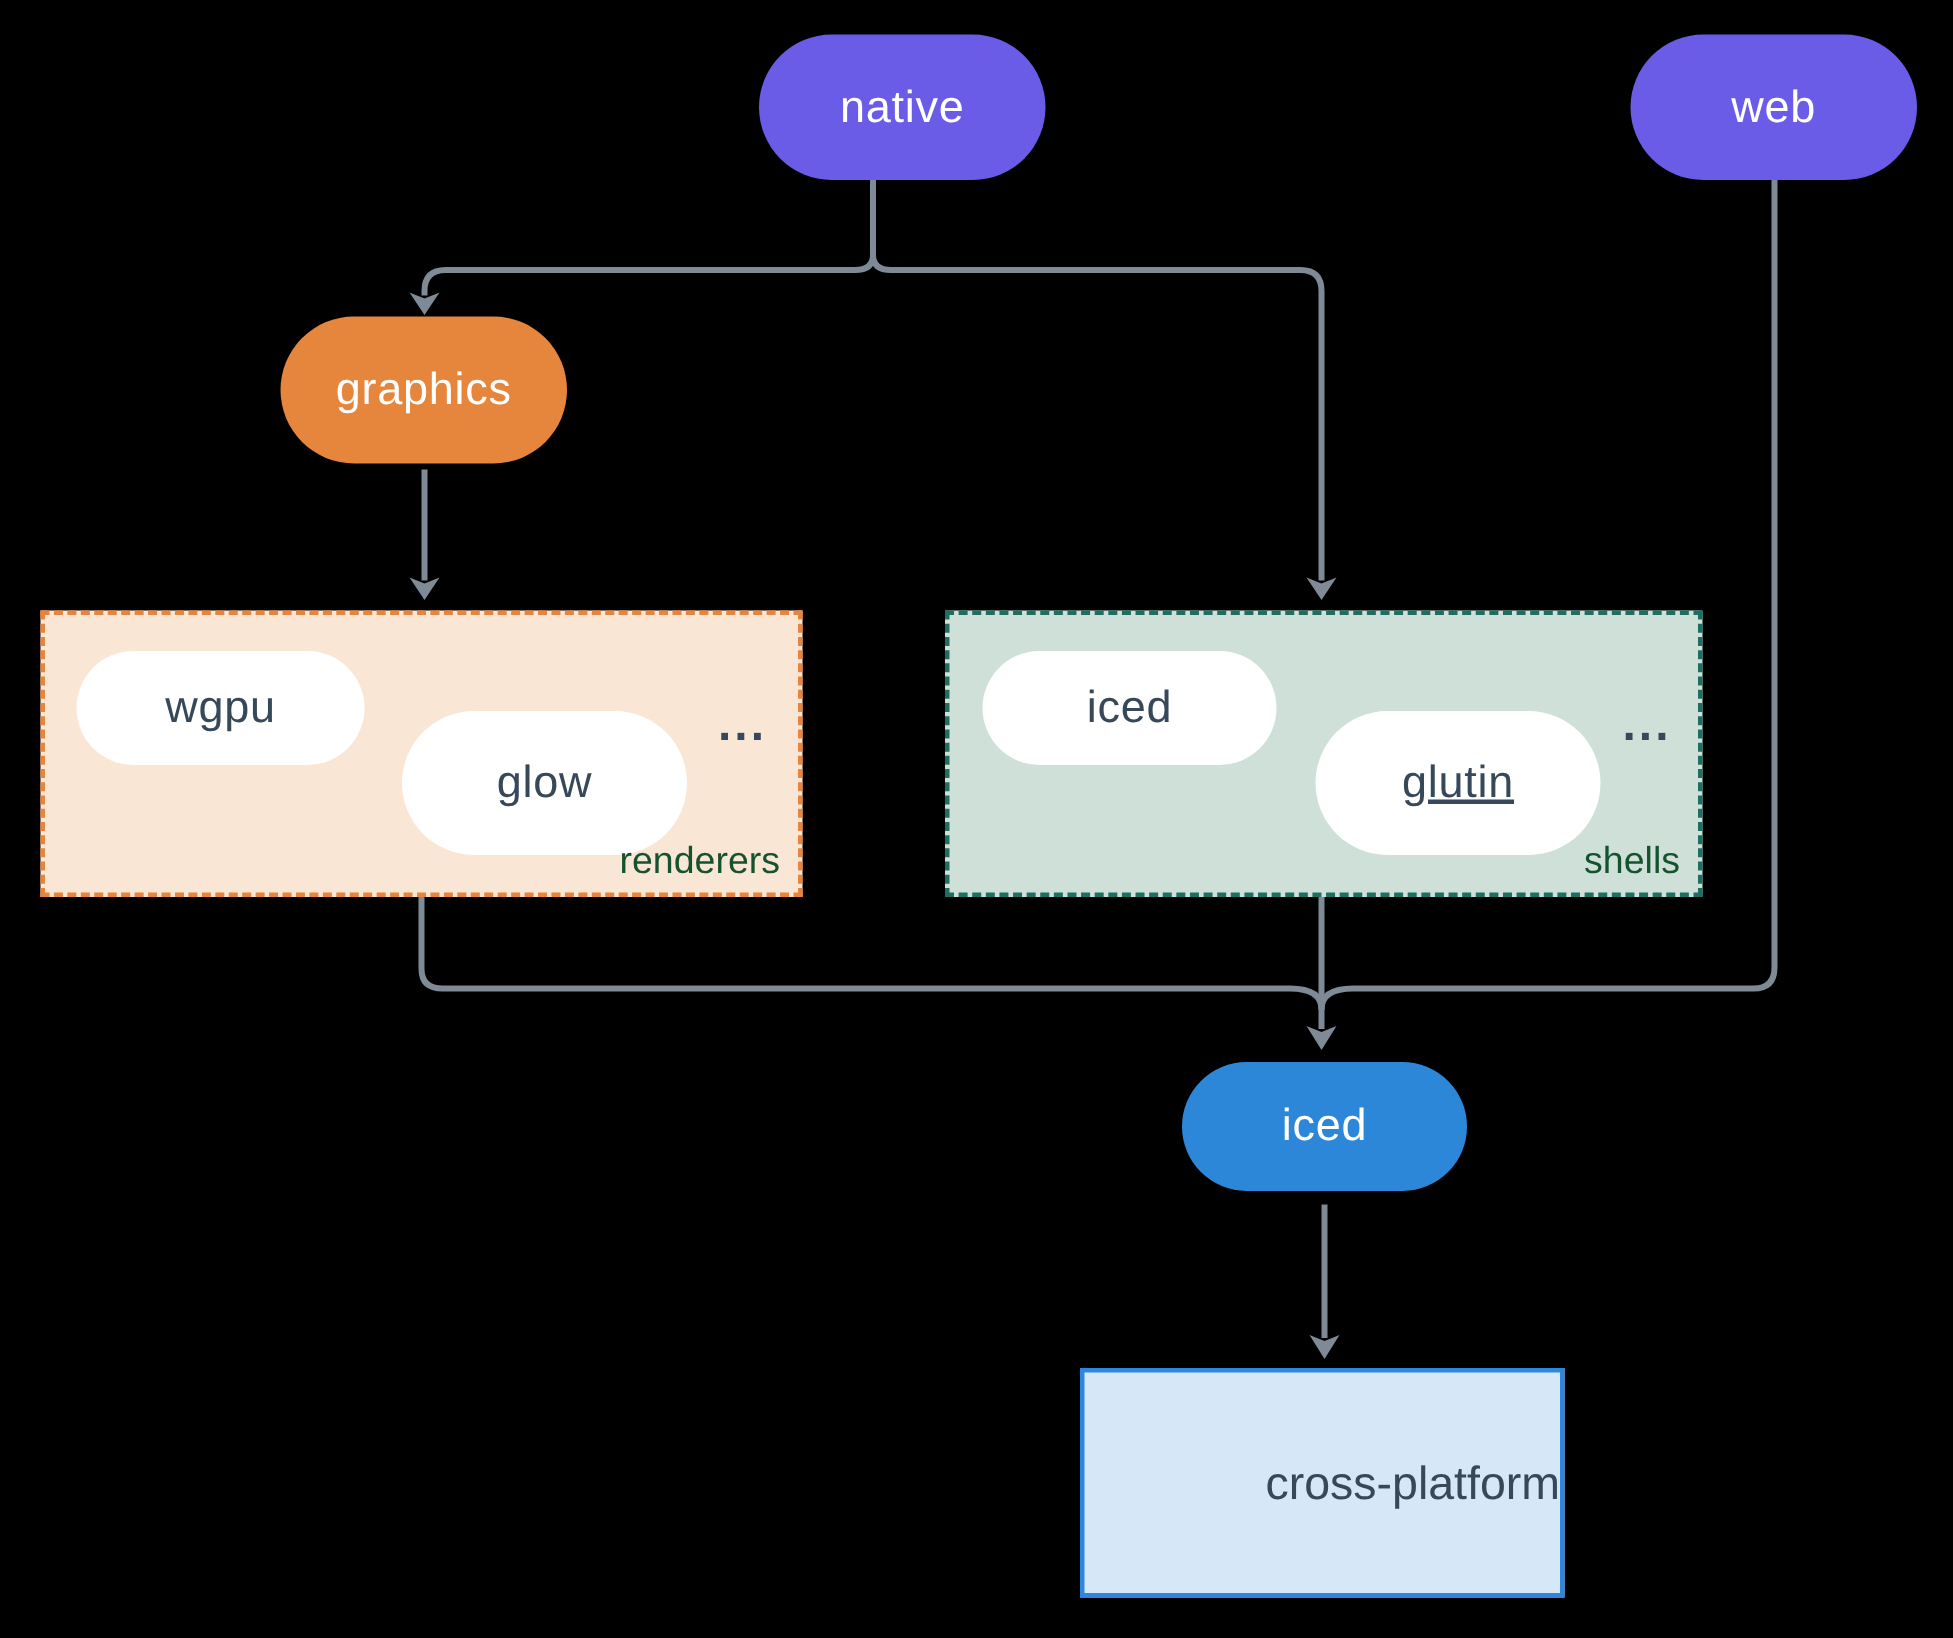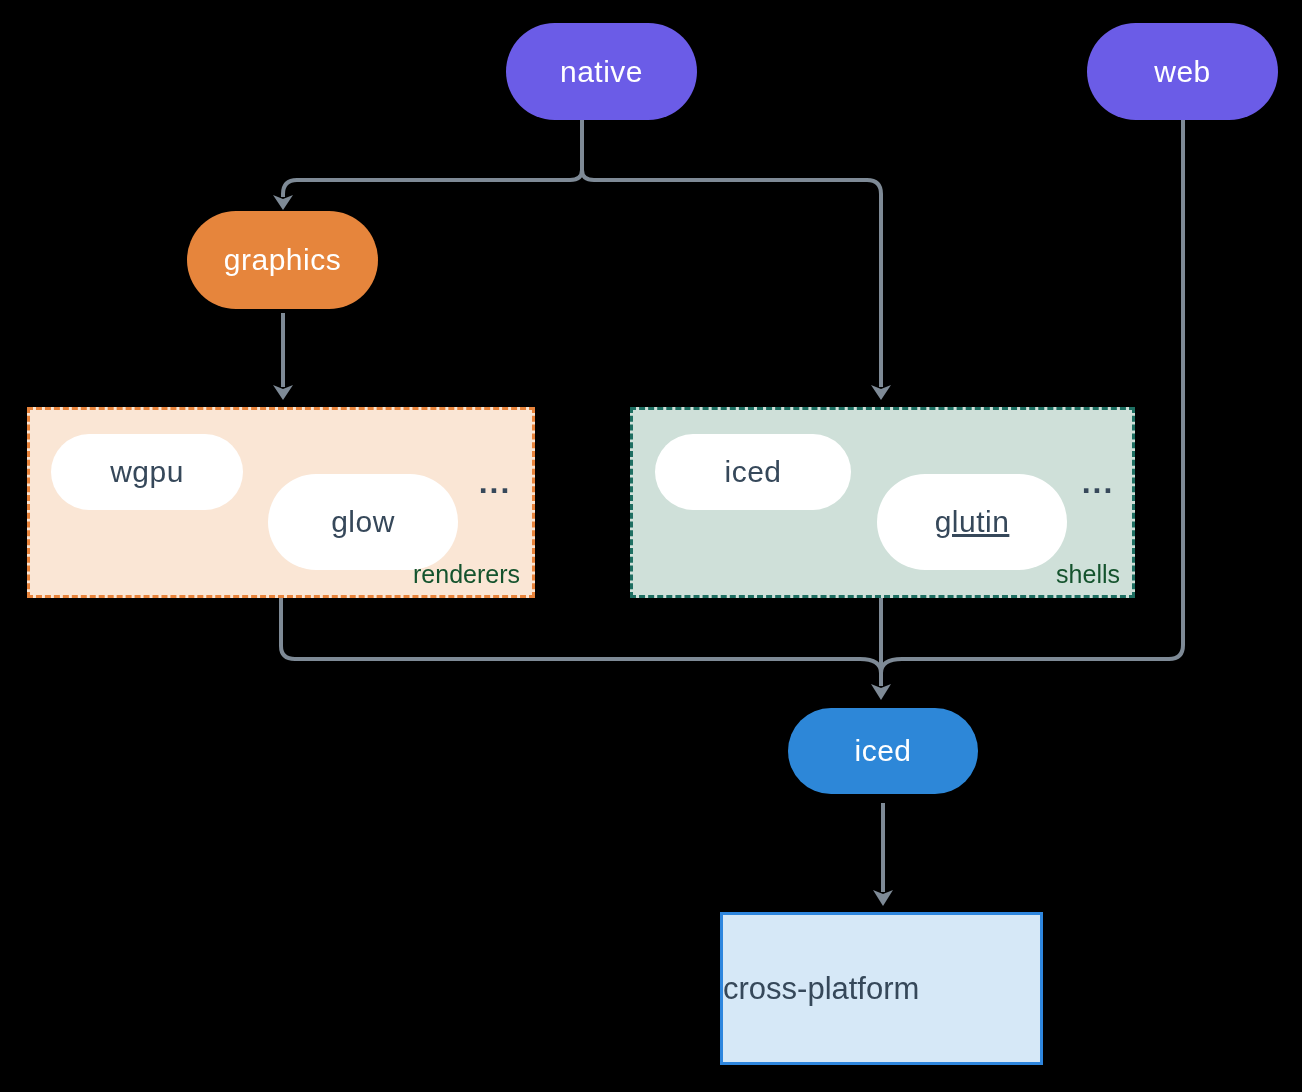--- a/index.html
+++ b/index.html
@@ -93,21 +93,21 @@
   }
   .app-box {
     position: absolute;
     left: 720px; top: 912px;
     width: 323px; height: 153px;
     box-sizing: border-box;
     background: #d6e8f7;
     border: 3px solid #2e86de;
     display: flex;
     flex-direction: column;
-    align-items: flex-start;
+    align-items: flex-end;
     justify-content: center;
     color: #36485a;
     font-size: 31px;
     line-height: 47px;
   }
 </style>
 </head>
 <body>
 
 <div class="canvas">

